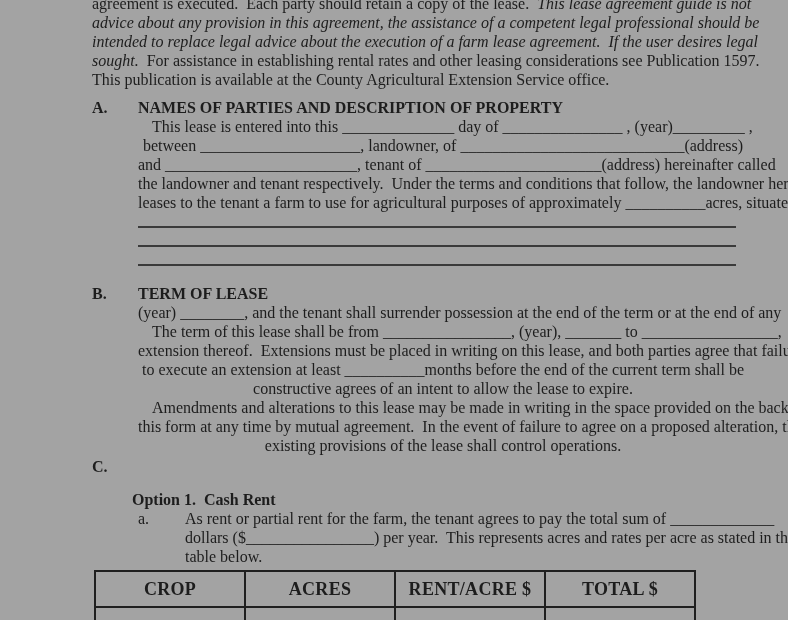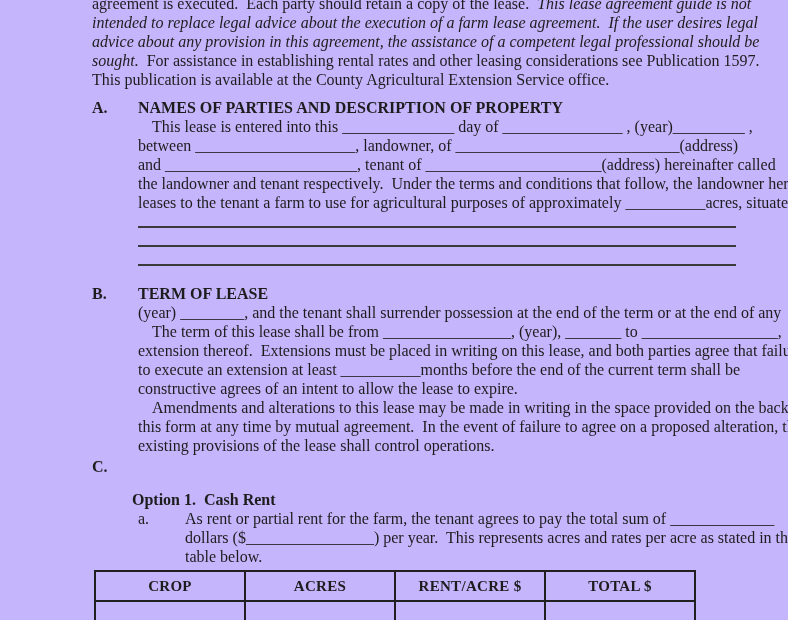--- a/index.html
+++ b/index.html
@@ -1,70 +1,70 @@
 <!DOCTYPE html>
 <html><head>
 <meta charset="utf-8">
 <style>
   * { box-sizing: border-box; }
   html, body { margin: 0; padding: 0; background: #ffffff; }
   .page {
     position: relative;
     width: 788px;
     height: 620px;
-    background: #c4b5fd;
+    background: #a3a3a3;
     color: #1d1d1d;
     font-family: "Liberation Serif", serif;
     font-size: 16px;
     line-height: 19px;
     overflow: hidden;
   }
   .ln { white-space: pre; height: 19px; }
   .it { font-style: italic; }
   .ind { padding-left: 14px; }
 
   .intro { position: absolute; left: 92px; top: -6px; right: 40px; }
 
   .section { position: absolute; left: 92px; right: 40px; }
   .sec-a { top: 98px; }
   .sec-b { top: 284px; }
   .sec-c { top: 457px; }
   .sec-head { display: flex; font-weight: bold; white-space: pre; height: 19px; }
   .sec-letter { width: 46px; flex: 0 0 46px; }
-  .sec-body { margin-left: 46px; }
+  .sec-body { margin-left: 46px; text-align: center; }
 
   .rules { position: absolute; left: 138px; width: 598px; top: 209px; }
   .rule { height: 19px; border-bottom: 2px solid #3a3a3a; }
 
   .option-head { position: absolute; left: 132px; top: 490px; font-weight: bold; white-space: pre; }
 
   .item-a { position: absolute; left: 138px; top: 509px; display: flex; }
   .item-letter { width: 47px; flex: 0 0 47px; white-space: pre; }
 
   table.rent-table {
     position: absolute; left: 94px; top: 570px;
     width: 602px; border-collapse: collapse;
     table-layout: fixed;
   }
   .rent-table th, .rent-table td { border: 2px solid #1f1f1f; }
   .rent-table th {
-    height: 30px; text-align: center; vertical-align: middle;
-    font-weight: bold; font-size: 15px; letter-spacing: 0.3px;
+    height: 36px; text-align: center; vertical-align: middle;
+    font-weight: bold; font-size: 18px; letter-spacing: 0.3px;
   }
   .rent-table td { height: 46px; }
 </style>
 </head>
 <body>
 
 <div class="page">
 
   <div class="intro">
     <div class="ln"><span>agreement is executed.  Each party should retain a copy of the lease.  </span><span class="it">This lease agreement guide is not</span></div>
+    <div class="ln it">advice about any provision in this agreement, the assistance of a competent legal professional should be</div>
     <div class="ln it">intended to replace legal advice about the execution of a farm lease agreement.  If the user desires legal</div>
-    <div class="ln it">advice about any provision in this agreement, the assistance of a competent legal professional should be</div>
     <div class="ln"><span class="it">sought.</span><span>  For assistance in establishing rental rates and other leasing considerations see Publication 1597.</span></div>
     <div class="ln">This publication is available at the County Agricultural Extension Service office.</div>
   </div>
 
   <div class="section sec-a">
     <div class="sec-head">
       <span class="sec-letter">A.</span>
       <span class="sec-title">NAMES OF PARTIES AND DESCRIPTION OF PROPERTY</span>
     </div>
     <div class="sec-body">

